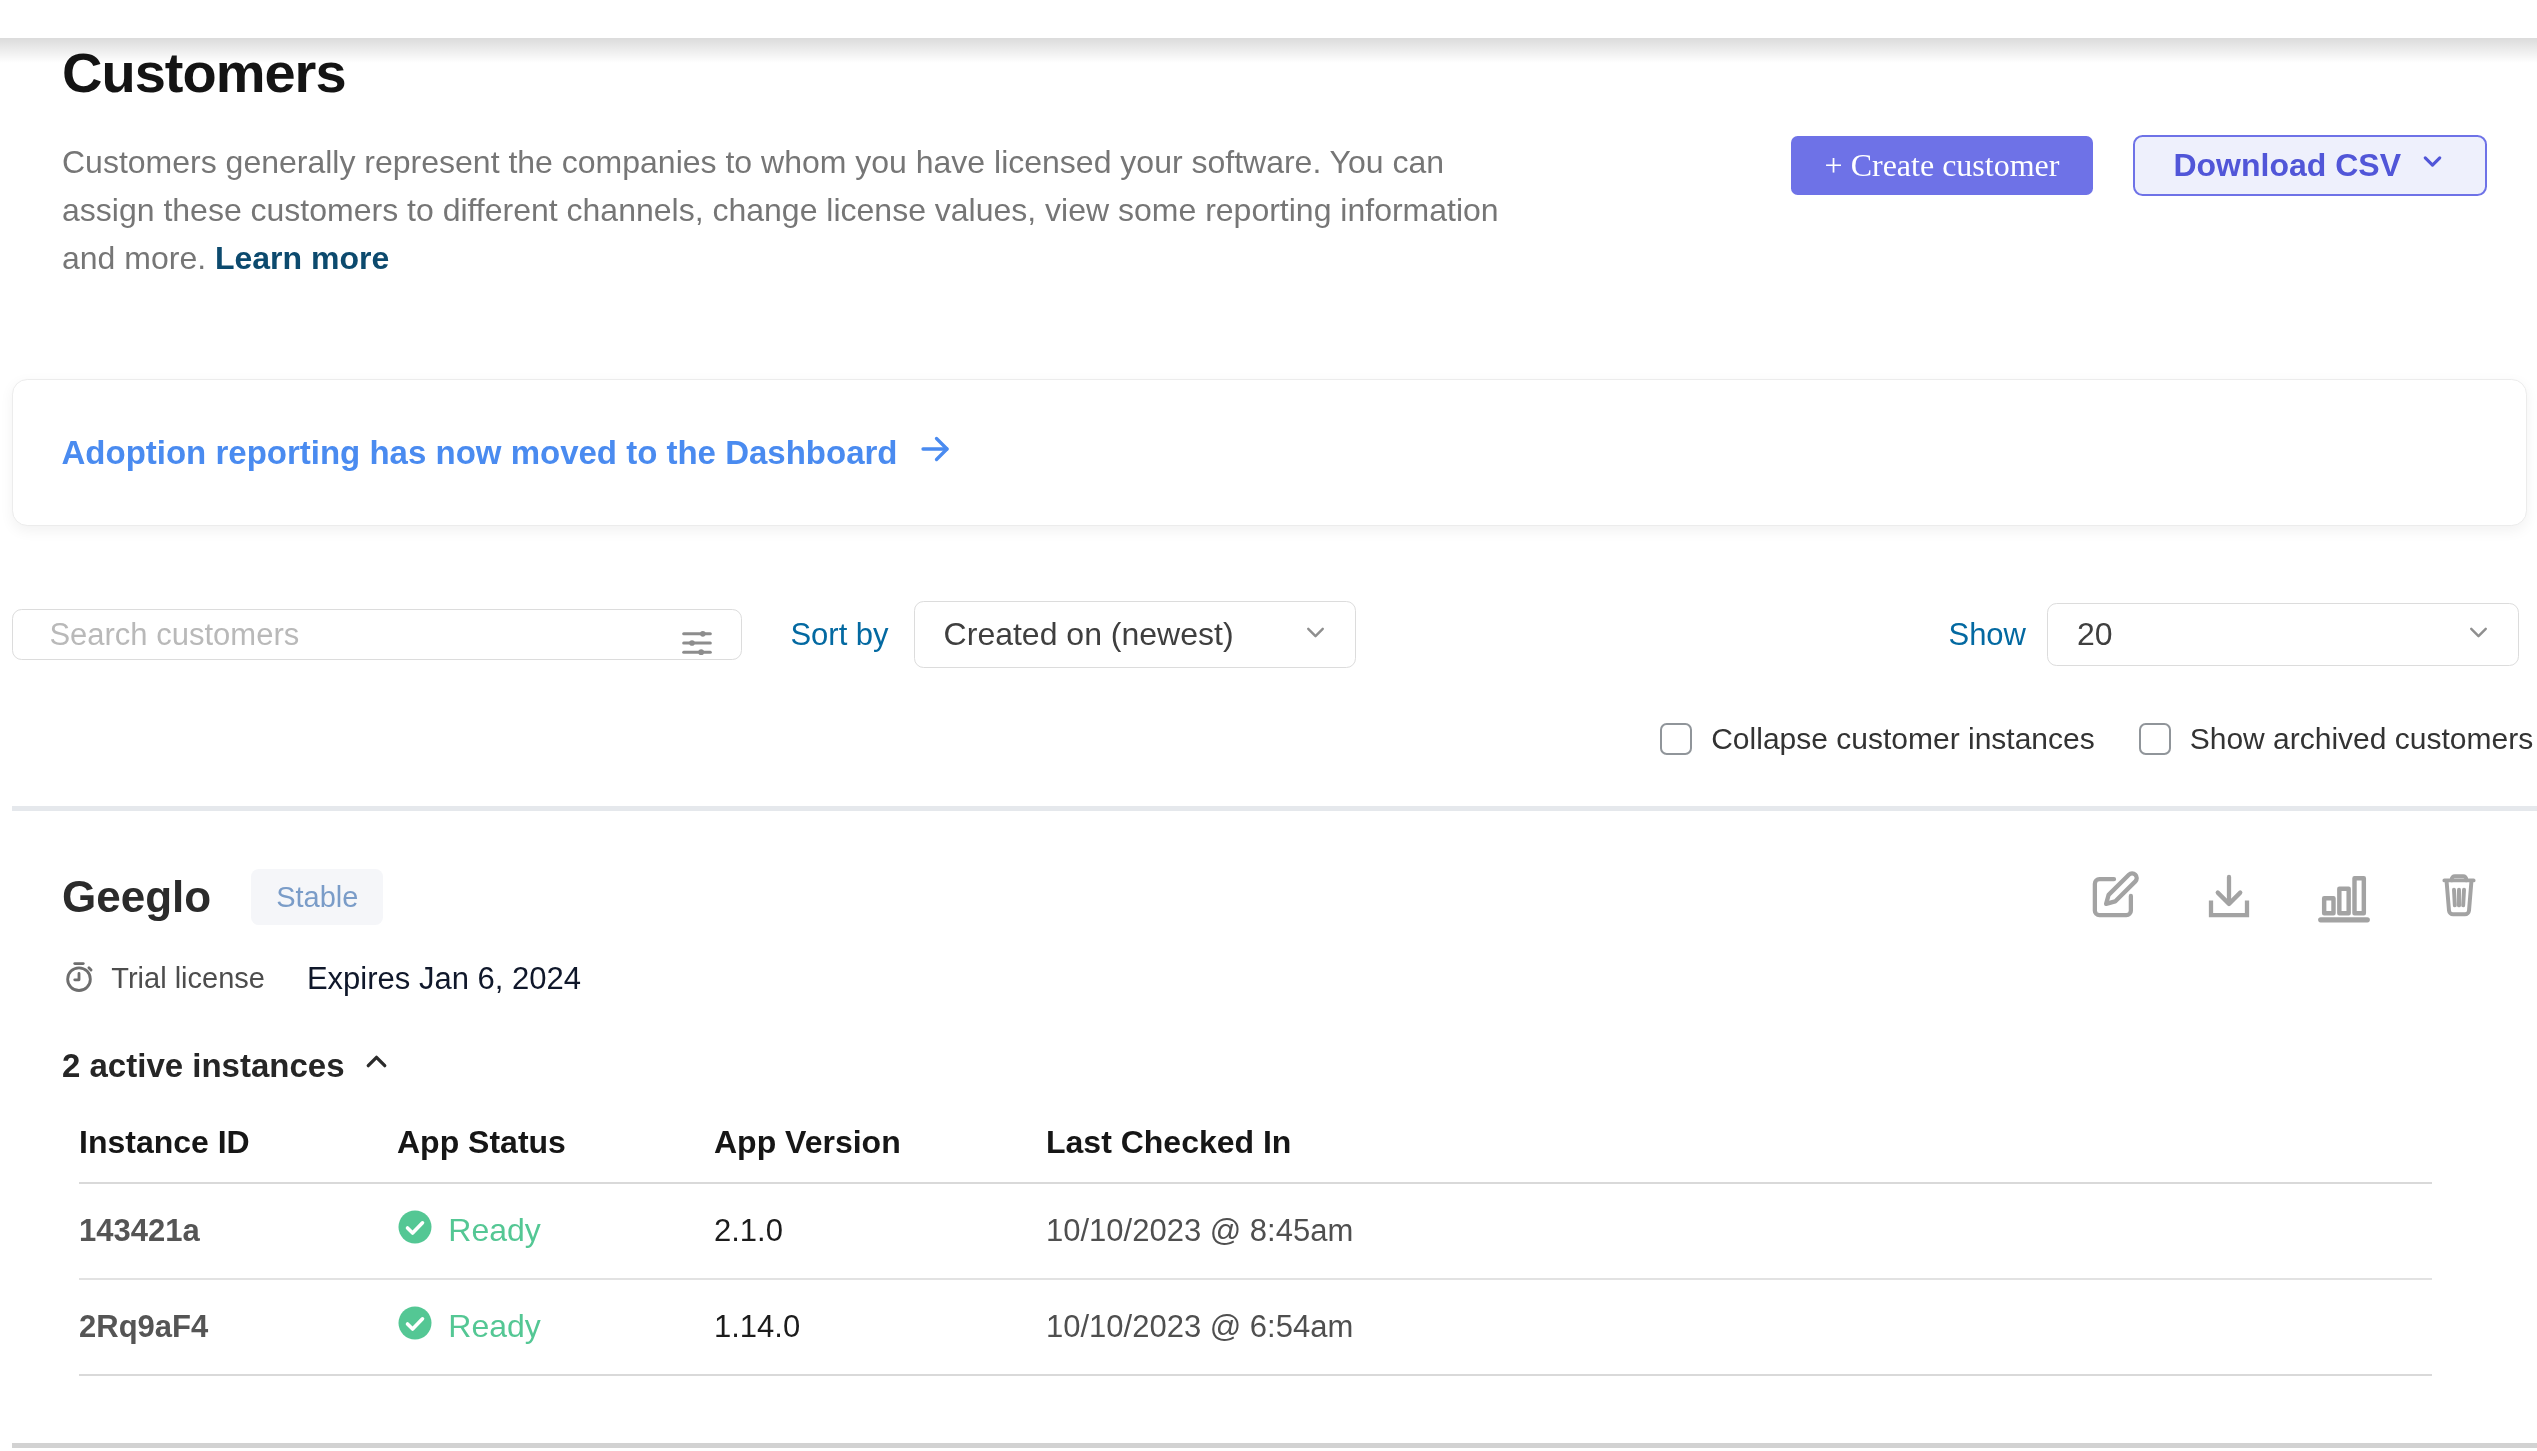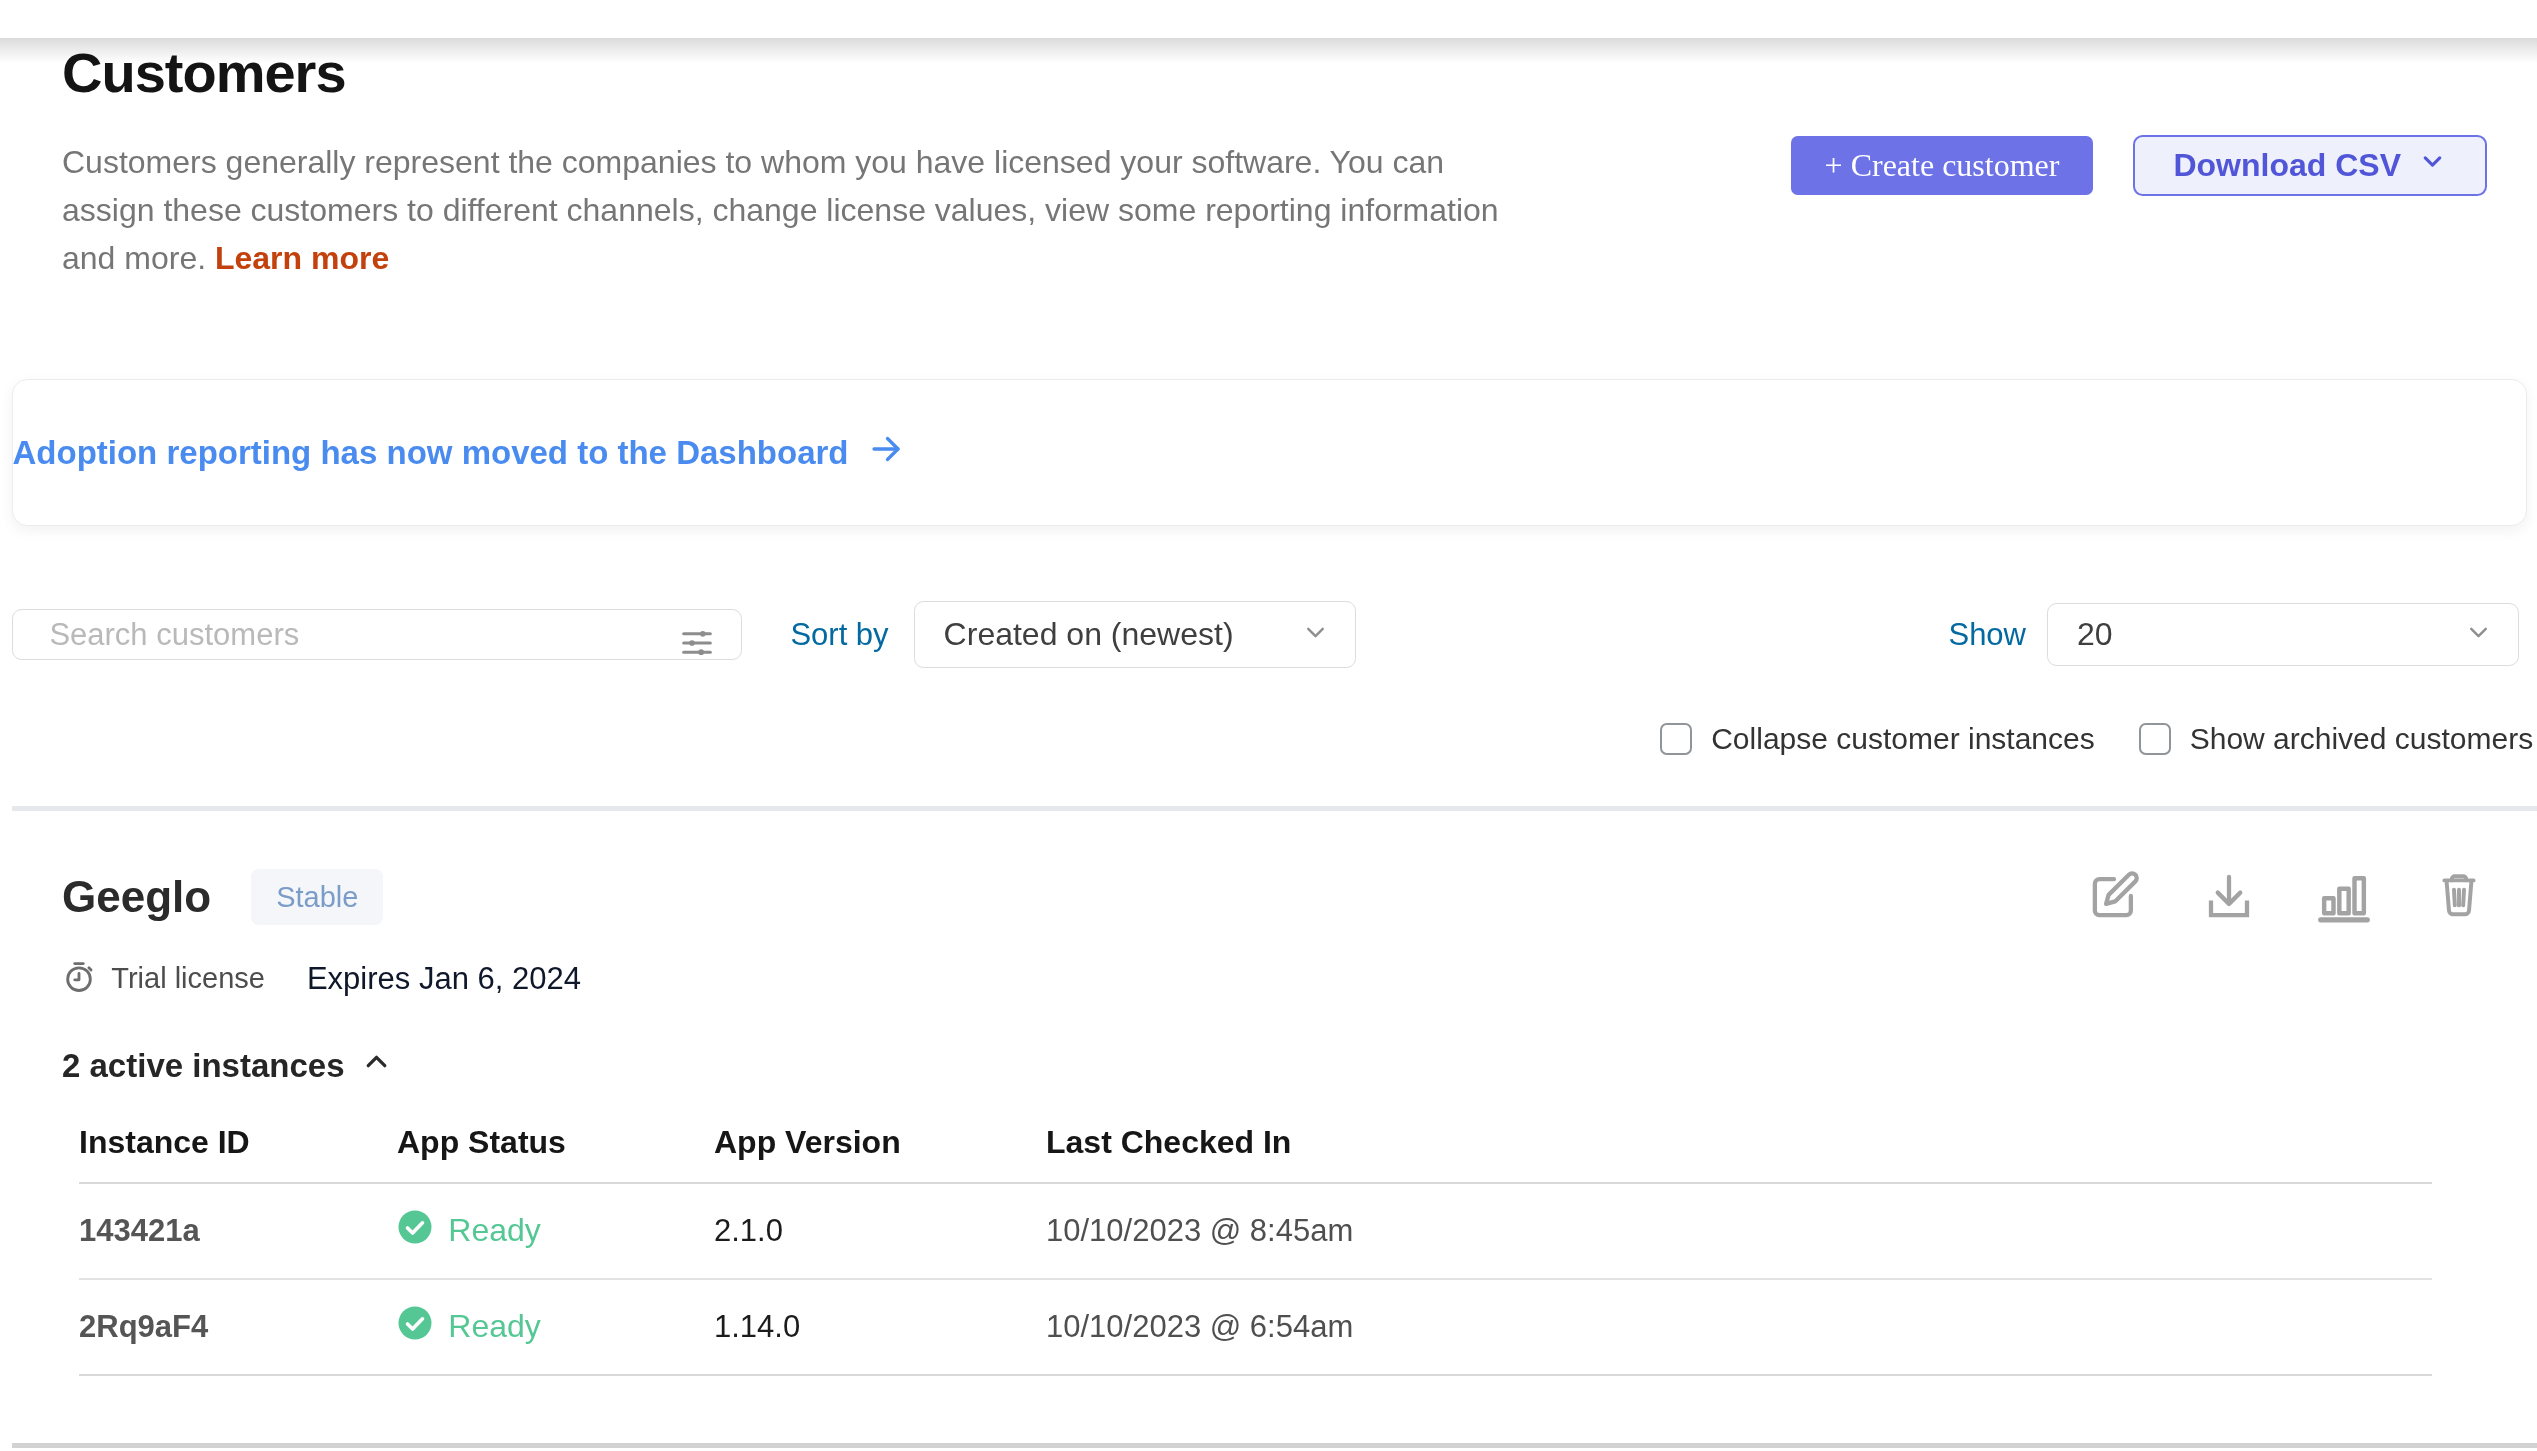--- a/index.html
+++ b/index.html
@@ -4,28 +4,28 @@
 <style>
   * { margin:0; padding:0; box-sizing:border-box; }
   html,body { width:2538px; height:1452px; background:#fff; font-family:"Liberation Sans", sans-serif; overflow:hidden; }
   .page { position:relative; width:2538px; height:1452px; }
   .top-fade { position:absolute; top:0; left:0; right:0; height:25px; background:linear-gradient(to bottom, rgba(0,0,0,0.14), rgba(255,255,255,0)); pointer-events:none; z-index:5; }
 
   
   .header { position:relative; margin:38px 51px 0 62px; }
   .page-title { font-size:56px; font-weight:800; color:#141414; line-height:69px; letter-spacing:-1px; }
   .desc { margin-top:31px; font-size:32px; line-height:48px; color:#767676; max-width:1666px; }
-  .desc a { color:#c2410c; font-weight:700; text-decoration:none; }
+  .desc a { color:#0c4a6e; font-weight:700; text-decoration:none; }
   .header-actions { position:absolute; top:97px; right:0; display:flex; gap:40px; align-items:center; }
   .btn-primary { display:flex; align-items:center; justify-content:center; height:59px; padding:0 34px; background:#6e72e7; color:#fff; font-size:32px; font-weight:500; border:none; border-radius:6.7px; cursor:pointer; font-family:Liberation Serif, serif; }
   .btn-outline { display:flex; align-items:center; gap:17px; height:61px; padding:0 38px; background:#eef0fc; color:#5156d8; font-size:32px; font-weight:700; border:2.4px solid #6e72e7; border-radius:9.6px; cursor:pointer; font-family:inherit; }
   .btn-outline svg { stroke:#5156d8; }
 
   
-  .banner { margin:97px 11.5px 0 11.5px; height:147px; border:1.9px solid #ececec; border-radius:15.3px; box-shadow:0 4.8px 13.4px rgba(0,0,0,0.055); display:flex; align-items:center; background:#fff; }
+  .banner { margin:97px 11.5px 0 11.5px; height:147px; border:1.9px solid #ececec; border-radius:15.3px; box-shadow:0 4.8px 13.4px rgba(0,0,0,0.055); display:flex; align-items:center; padding-left:49px; background:#fff; }
   .banner-link { display:flex; align-items:center; gap:19px; color:#4a8bf0; font-size:33px; font-weight:700; text-decoration:none; cursor:pointer; }
 
   
   .toolbar { margin:75px 19px 0 12.4px; display:flex; align-items:center; height:67px; }
   .search-wrap { position:relative; width:730px; height:51px; }
   .search-wrap input { width:100%; height:100%; border:1.9px solid #dcdcdc; border-radius:9.6px; font-size:31px; color:#3f3f3f; padding:0 96px 0 36px; font-family:inherit; outline:none; }
   .search-wrap input::placeholder { color:#b9b9b9; }
   .filter-btn { position:absolute; right:25px; top:14.4px; width:40px; height:40px; background:none; border:none; cursor:pointer; color:#8d8d8d; }
   .tb-label { font-size:31px; color:#0369a1; }
   .sortby-label { margin-left:48px; }

